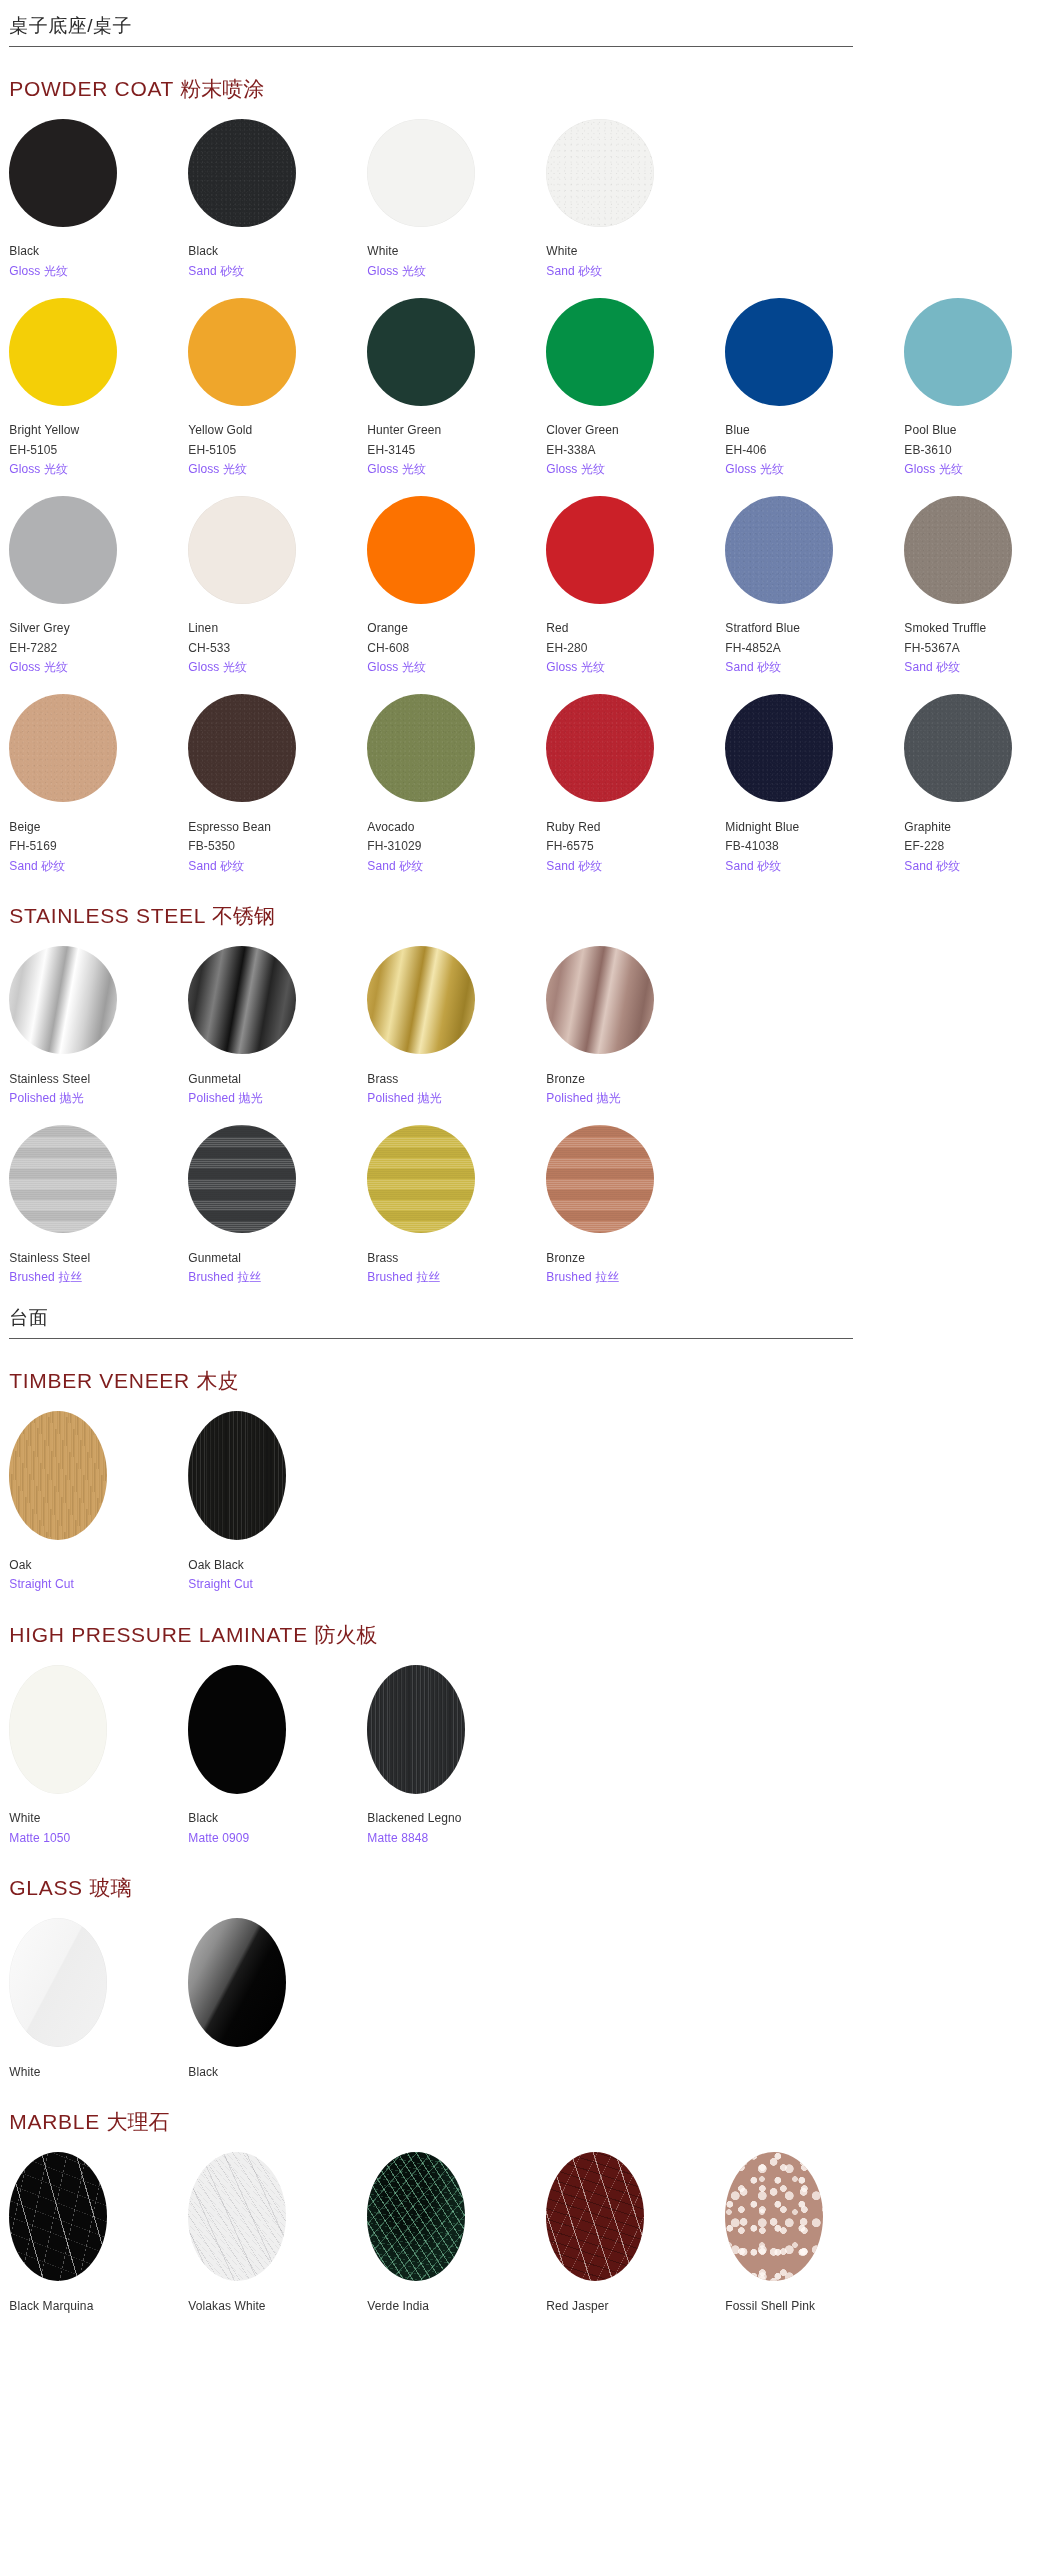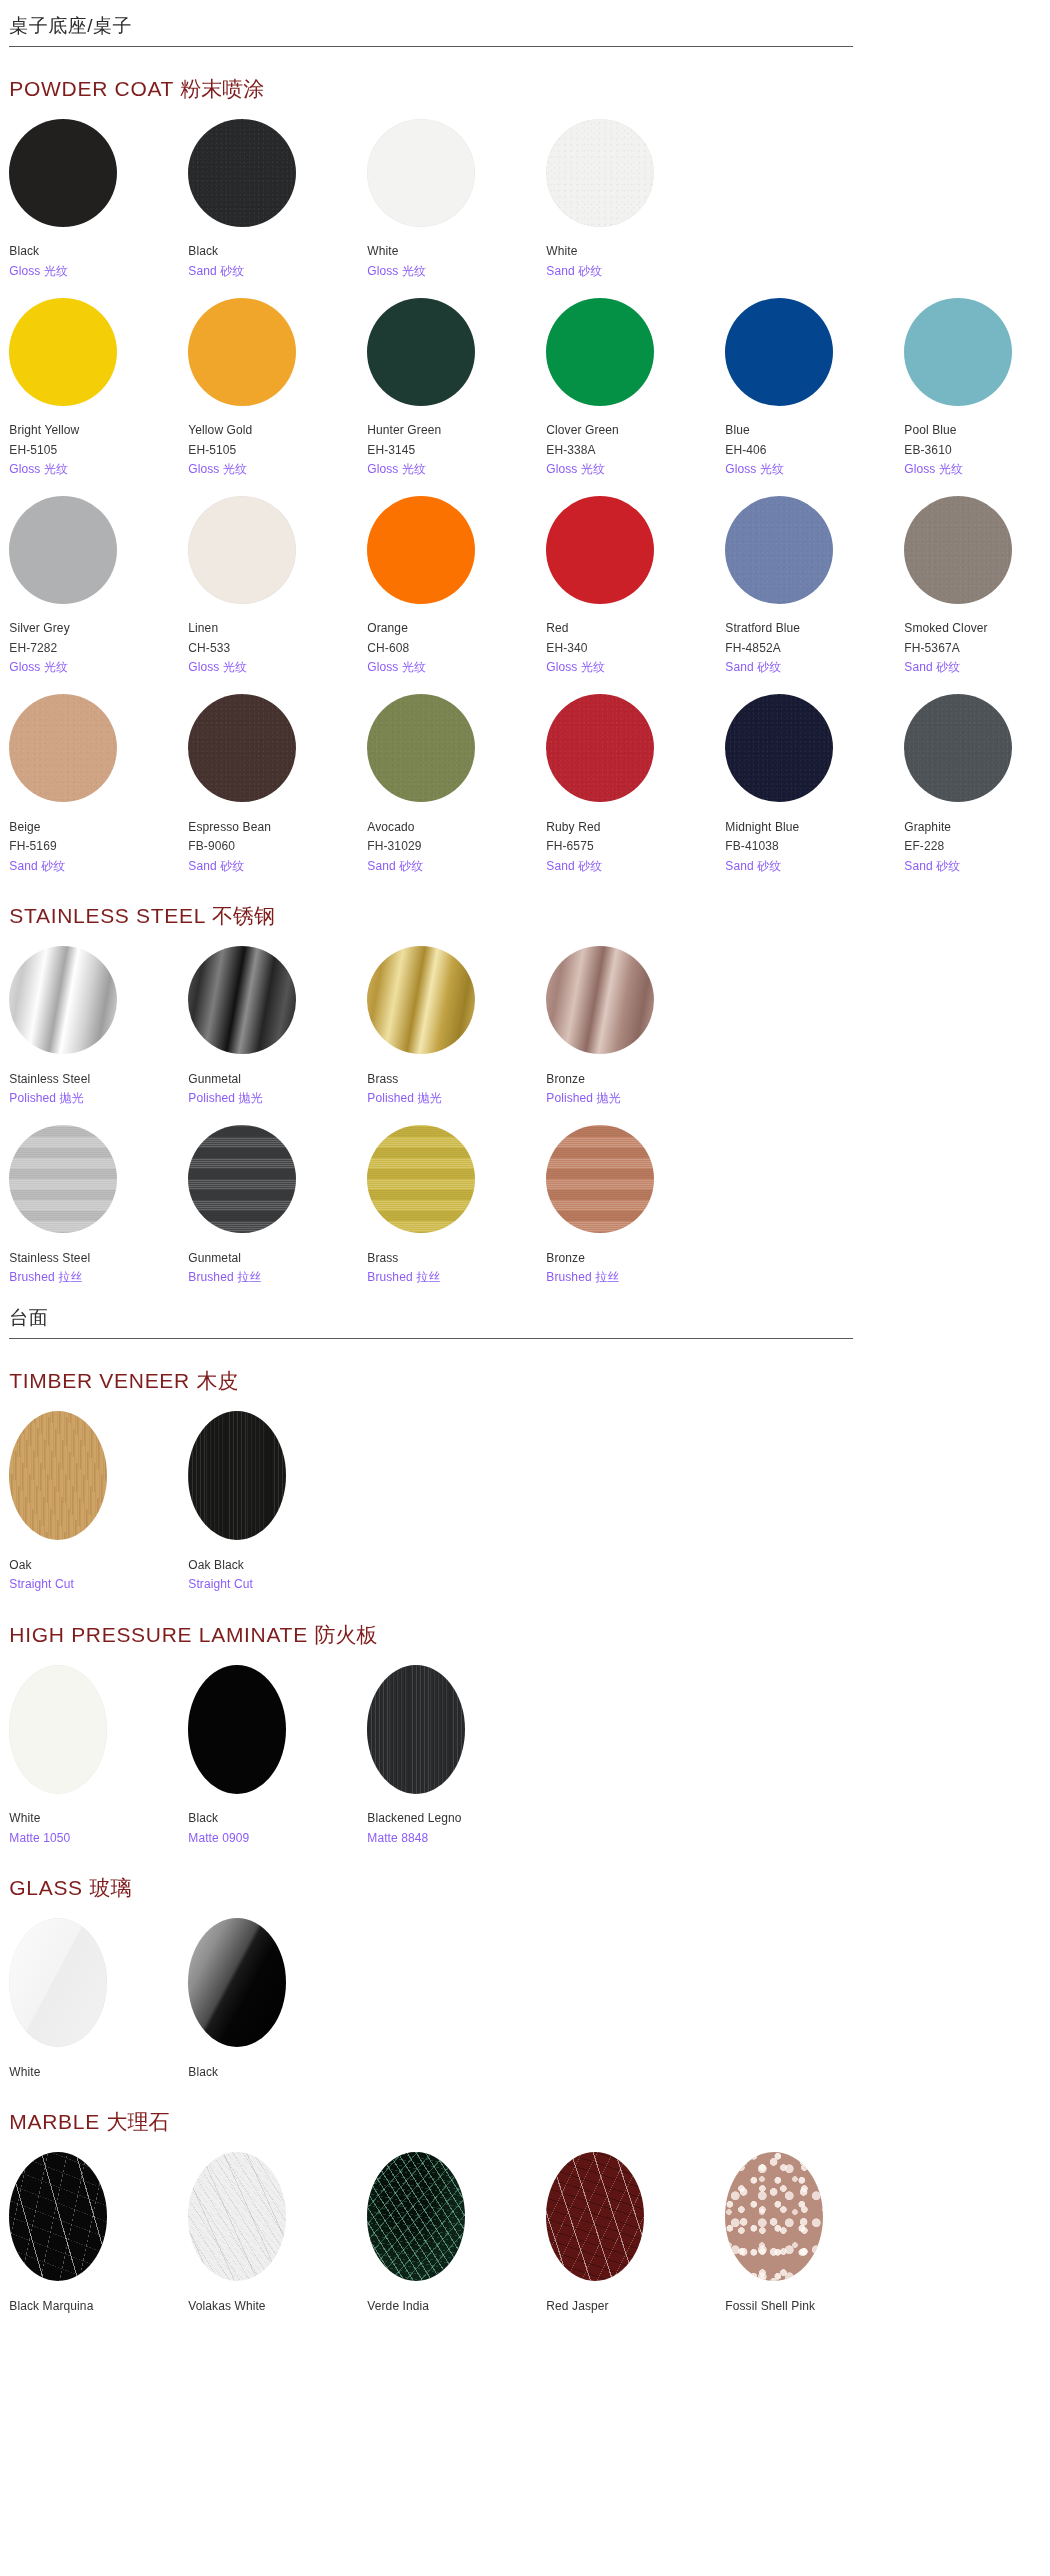--- a/index.html
+++ b/index.html
@@ -317,55 +317,55 @@
           <div class="swatch-labels">
             <div class="name">Orange</div>
             <div class="code">CH-608</div>
             <div class="finish">Gloss 光纹</div>
           </div>
         </div>
         <div class="swatch-cell">
           <div class="swatch" style="background: rgb(203, 32, 40);"></div>
           <div class="swatch-labels">
             <div class="name">Red</div>
-            <div class="code">EH-340</div>
+            <div class="code">EH-280</div>
             <div class="finish">Gloss 光纹</div>
           </div>
         </div>
         <div class="swatch-cell">
           <div class="swatch tex-sand" style="background: rgb(110, 128, 171);"></div>
           <div class="swatch-labels">
             <div class="name">Stratford Blue</div>
             <div class="code">FH-4852A</div>
             <div class="finish">Sand 砂纹</div>
           </div>
         </div>
         <div class="swatch-cell">
           <div class="swatch tex-sand" style="background: rgb(139, 128, 119);"></div>
           <div class="swatch-labels">
-            <div class="name">Smoked Clover</div>
+            <div class="name">Smoked Truffle</div>
             <div class="code">FH-5367A</div>
             <div class="finish">Sand 砂纹</div>
           </div>
         </div>
       </div>
       <div class="swatch-row">
         <div class="swatch-cell">
           <div class="swatch tex-sand" style="background: rgb(207, 164, 132);"></div>
           <div class="swatch-labels">
             <div class="name">Beige</div>
             <div class="code">FH-5169</div>
             <div class="finish">Sand 砂纹</div>
           </div>
         </div>
         <div class="swatch-cell">
           <div class="swatch tex-sand" style="background: rgb(69, 50, 46);"></div>
           <div class="swatch-labels">
             <div class="name">Espresso Bean</div>
-            <div class="code">FB-9060</div>
+            <div class="code">FB-5350</div>
             <div class="finish">Sand 砂纹</div>
           </div>
         </div>
         <div class="swatch-cell">
           <div class="swatch tex-sand" style="background: rgb(121, 132, 80);"></div>
           <div class="swatch-labels">
             <div class="name">Avocado</div>
             <div class="code">FH-31029</div>
             <div class="finish">Sand 砂纹</div>
           </div>

